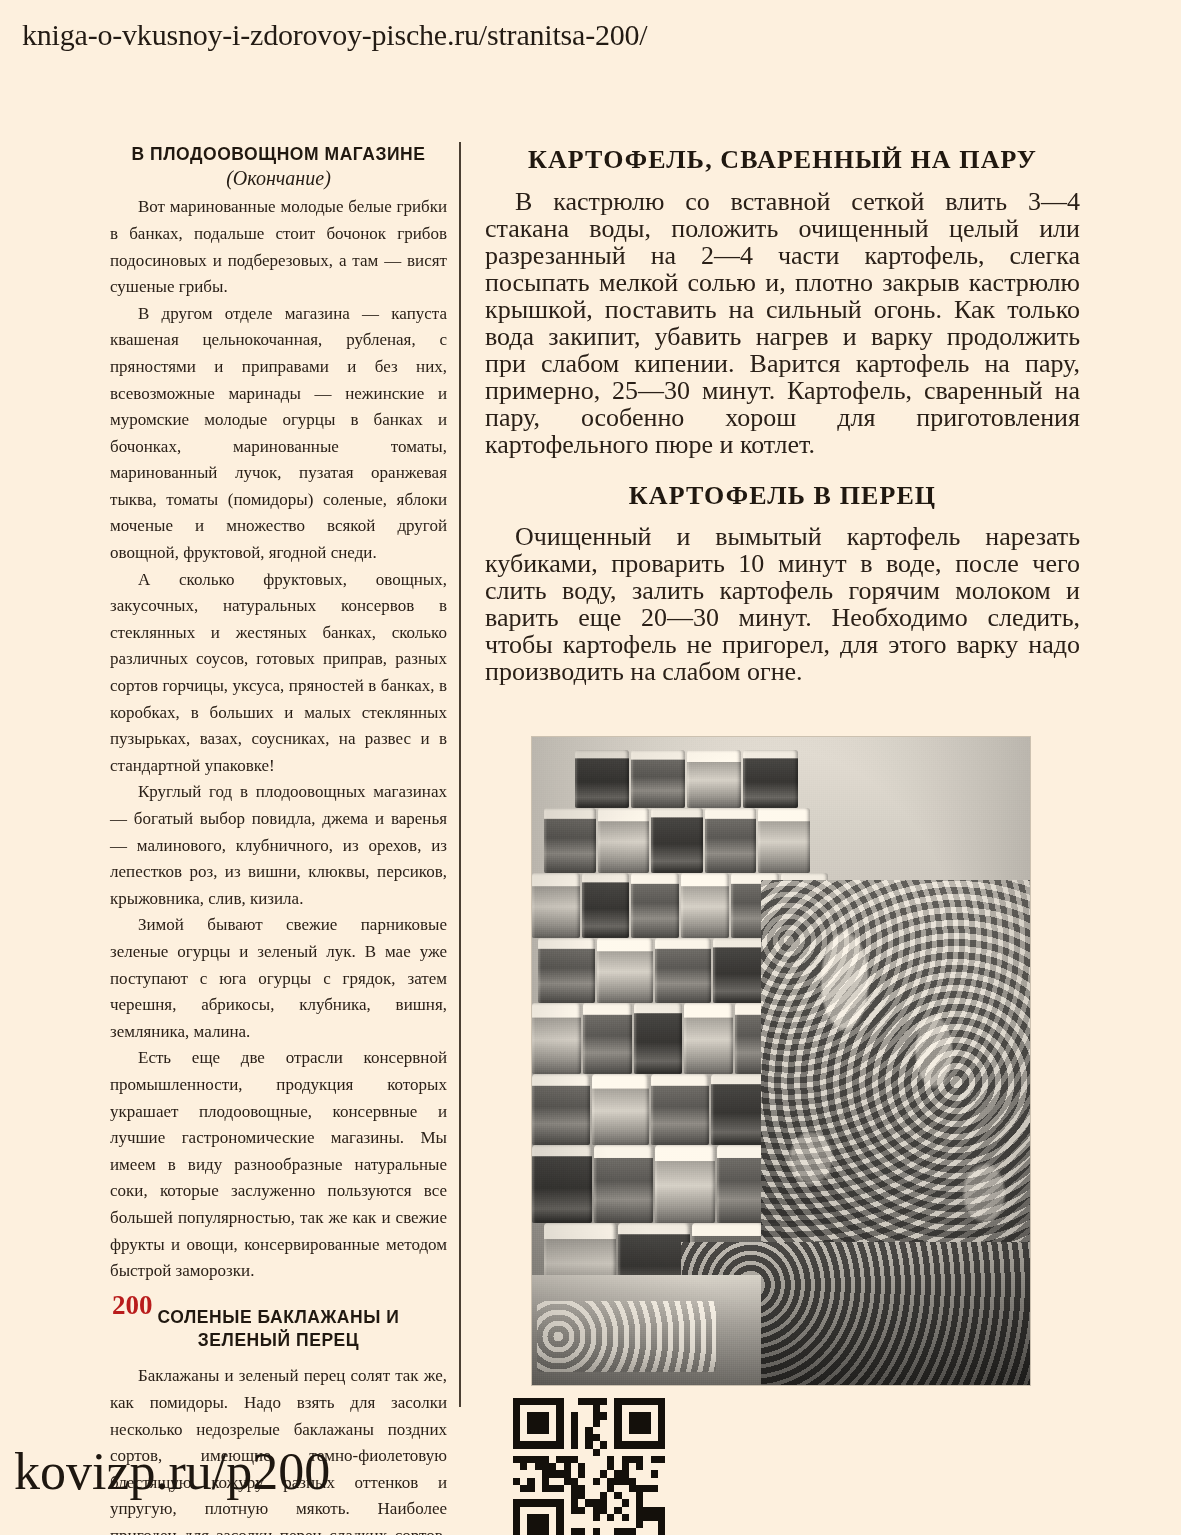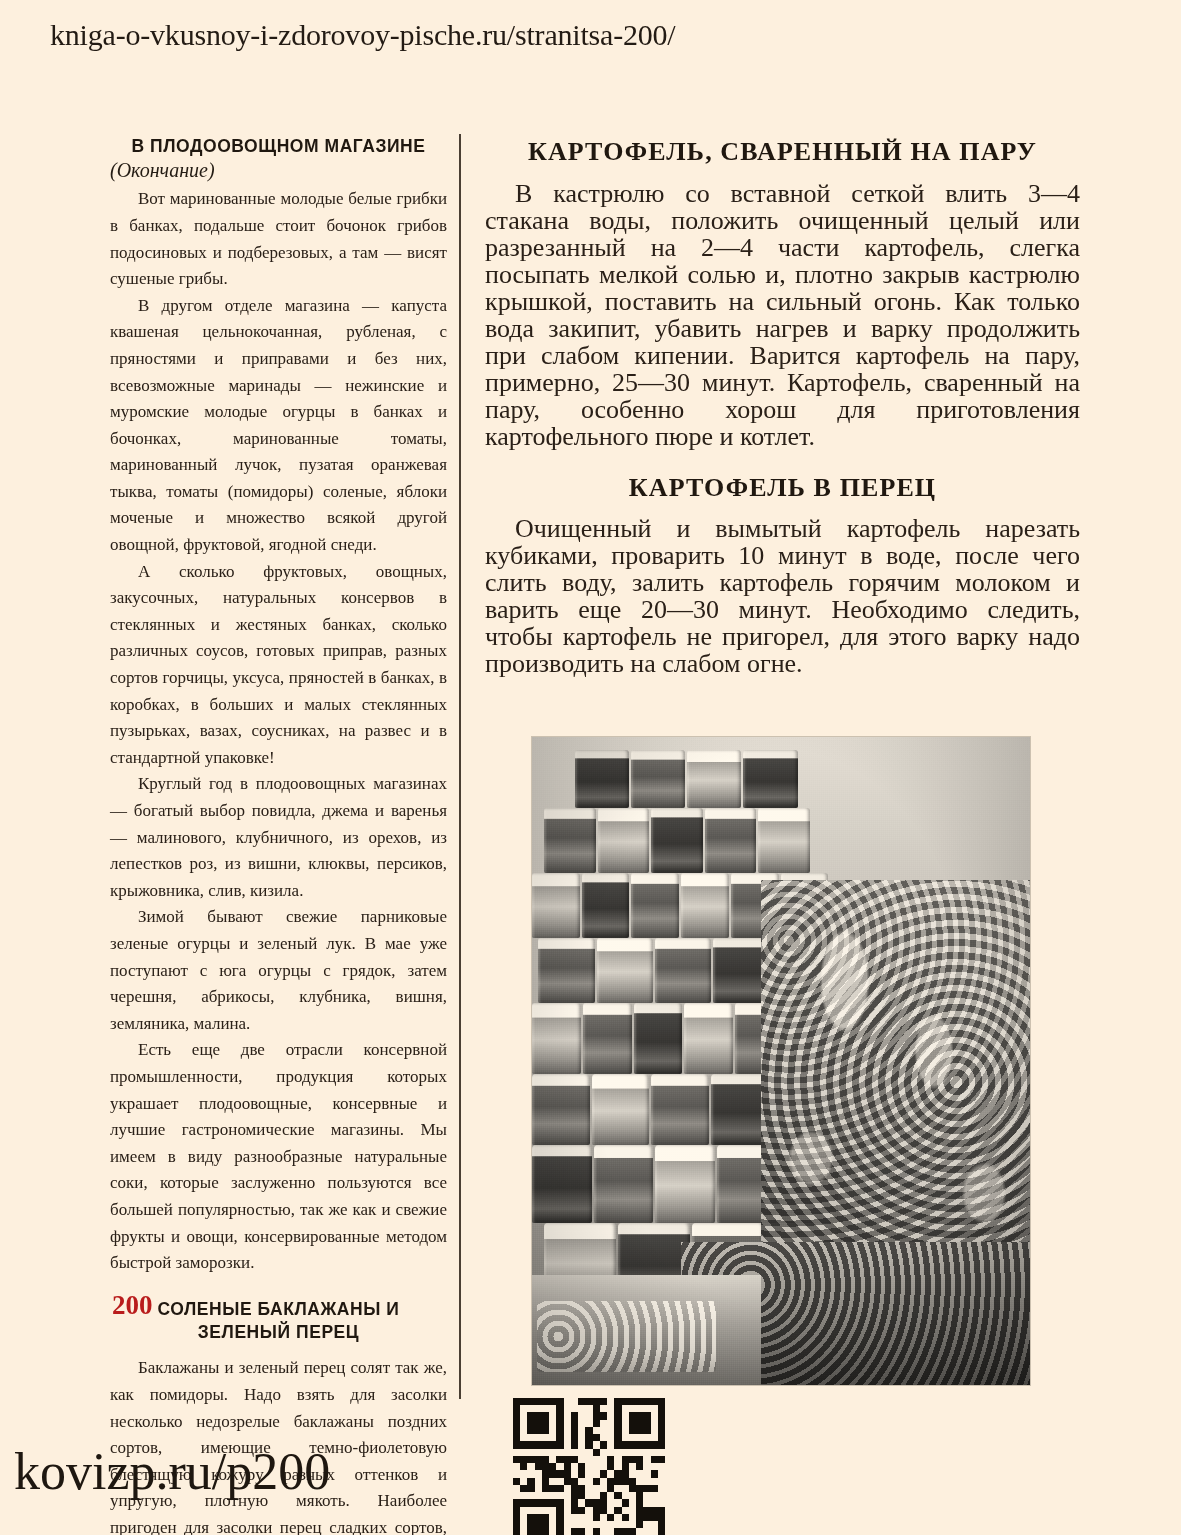--- a/index.html
+++ b/index.html
@@ -19,28 +19,27 @@
   
   .top-url {
     position: absolute;
     left: 22px;
     top: 18px;
     font-family: "Liberation Serif", serif;
     font-size: 30px;
     letter-spacing: -0.2px;
     color: #231b14;
     white-space: nowrap;
-    margin-left: 28px;
   }
 
   
   .page {
     position: absolute;
     left: 0;
-    top: 112px;
+    top: 120px;
     width: 1016px;
     height: 1290px;
   }
 
   .divider {
     position: absolute;
     left: 459px;
     top: 22px;
     width: 2px;
     height: 1265px;
@@ -72,21 +71,21 @@
     line-height: 1.22;
   }
   .col-right h2.sec-title {
     font-family: "Liberation Serif", serif;
     font-size: 26px;
     letter-spacing: 1.1px;
   }
 
   .subtitle {
     margin: 2px 0 4px 0;
-    text-align: left;
+    text-align: center;
     font-style: italic;
     font-size: 20px;
     color: #241c14;
   }
 
   p.body-text {
     margin: 0;
     text-align: justify;
     text-justify: inter-word;
     text-indent: 28px;

